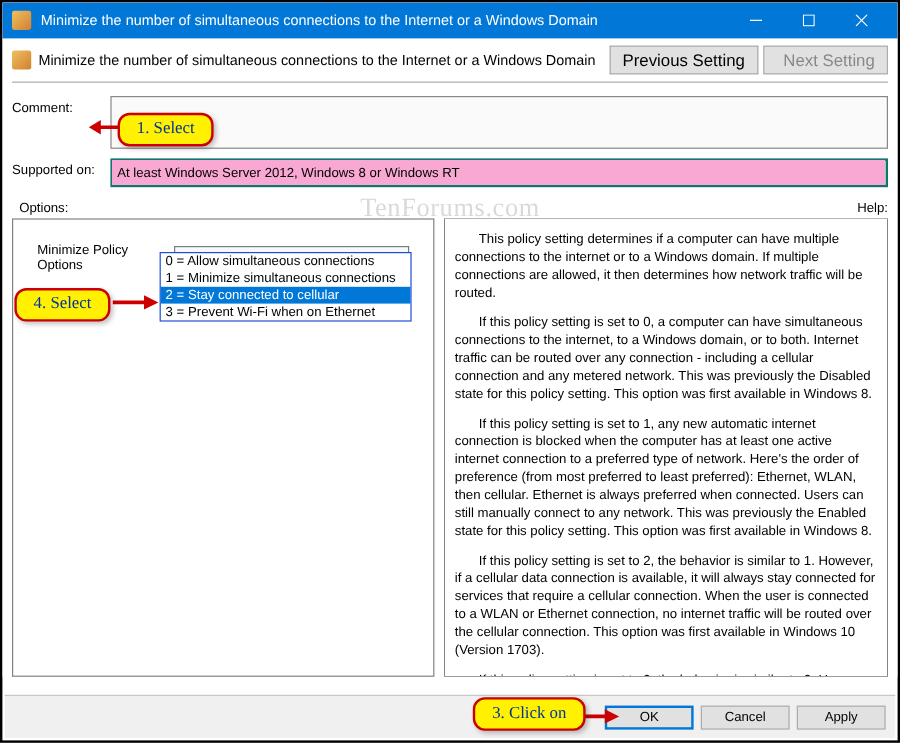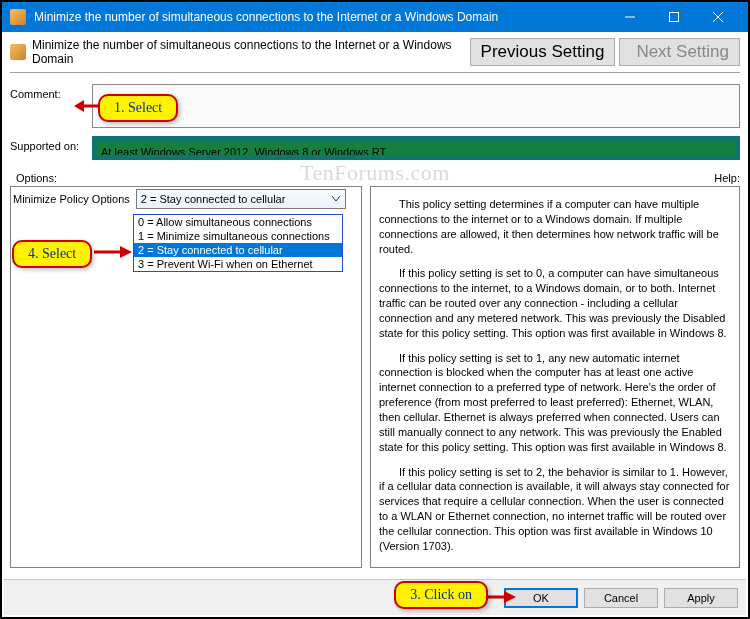--- a/index.html
+++ b/index.html
@@ -33,46 +33,46 @@
   .titlebar-text { flex: 1; }
   .win-controls { display: flex; }
   .win-btn { width: 44px; height: 30px; display: flex; align-items: center; justify-content: center; color:#fff; }
   .win-btn svg { stroke:#fff; stroke-width:1; fill:none; }
   .content { padding: 6px 8px 0 8px; background:#fff; }
   .header-row { display: flex; align-items: center; margin-bottom: 6px; }
   .header-icon { width:16px; height:16px; background:linear-gradient(135deg,#f0c060,#d08030); border-radius:2px; margin-right:6px; }
   .header-title { flex:1; font-size:12px; color:#000; }
   .nav-btn {
     border:1px solid #adadad; background:#e1e1e1; padding:3px 10px;
-    font-size:17px; margin-left:4px; cursor:pointer;
+    font-size:14px; margin-left:4px; cursor:pointer;
   }
   .nav-btn.disabled { color:#888;padding-left:16px; }
   .divider { height:1px; background:#a0a0a0; margin:2px 0 0 0; }
   .divider2 { height:1px; background:#fff; margin:0 0 6px 0; }
   .top-grid { display:flex; }
   .radio-col { width:120px; padding:6px 0 0 6px; position:relative; }
   .radio-row { display:flex; align-items:center; margin:4px 0; }
   .radio-row input { margin:0 4px 0 0; }
   .radio-row label { color:#0066cc; text-decoration:underline; cursor:pointer; }
   .fields-col { flex:1; display:grid; grid-template-columns: 78px 1fr; grid-template-rows: 48px 26px; gap:4px 4px; padding-top:4px; }
   .field-label { color:#000; padding-top:4px; }
   .comment-box {
     border:1px solid #888; background:#fafafa; width:100%; height:44px; resize:none;
     font:inherit; padding:2px 4px; overflow-y:scroll;
   }
   .supported-box {
-    border:5px solid #0f766e; background:#15803d; width:100%; height:24px;
+    border:2px solid #0f766e; background:#f9a8d4; width:100%; height:24px;
     font:inherit; padding:2px 4px; overflow-y:scroll; line-height:18px;
   }
   .mid-row { display:flex; margin-top:10px; }
   .mid-left { width:352px; padding-left:6px; }
   .mid-right { flex:1; padding-left:12px;text-align:right; }
   .options-app { display:flex; gap:8px; margin-top:2px; }
   .panel {
-    border:1px solid #838383; background:#fff; padding:2px;
+    border:1px solid #838383; background:#fff; padding:20px;
     font-size:11px; position:relative;
   }
   .panel.left { width:352px; height:382px; }
   .panel.right { flex:1; height:382px; overflow-y:scroll; padding:10px 8px; }
   .opt-row { display:flex; align-items:center; gap:6px; }
   .select-box {
     border:1px solid #7a7a7a; background:#fff; height:20px; width:210px;
     display:flex; align-items:center; justify-content:space-between;
     padding:0 2px 0 4px; font-size:11px; cursor:pointer;
     background:linear-gradient(#f6fbff,#e9f3fc);

